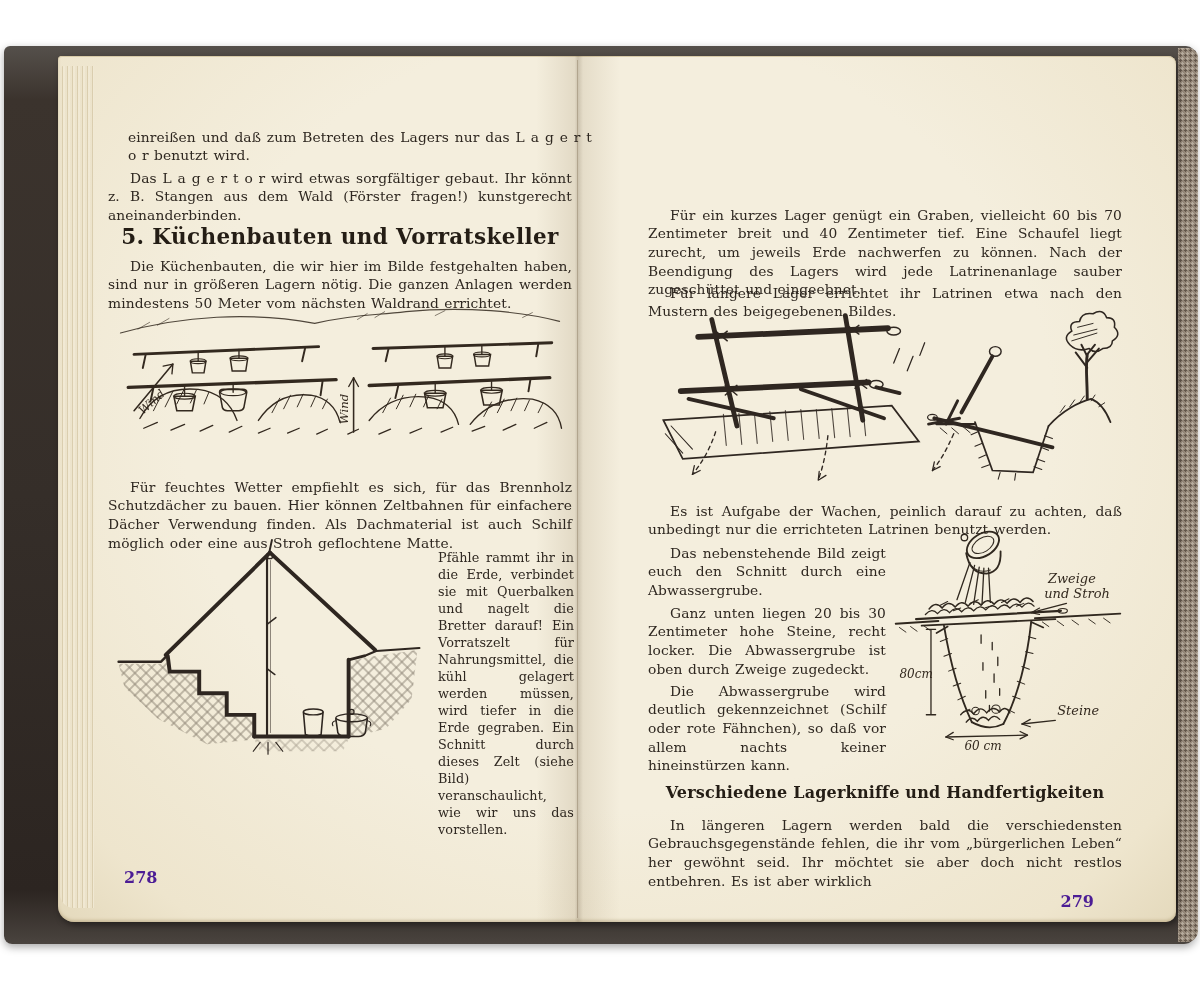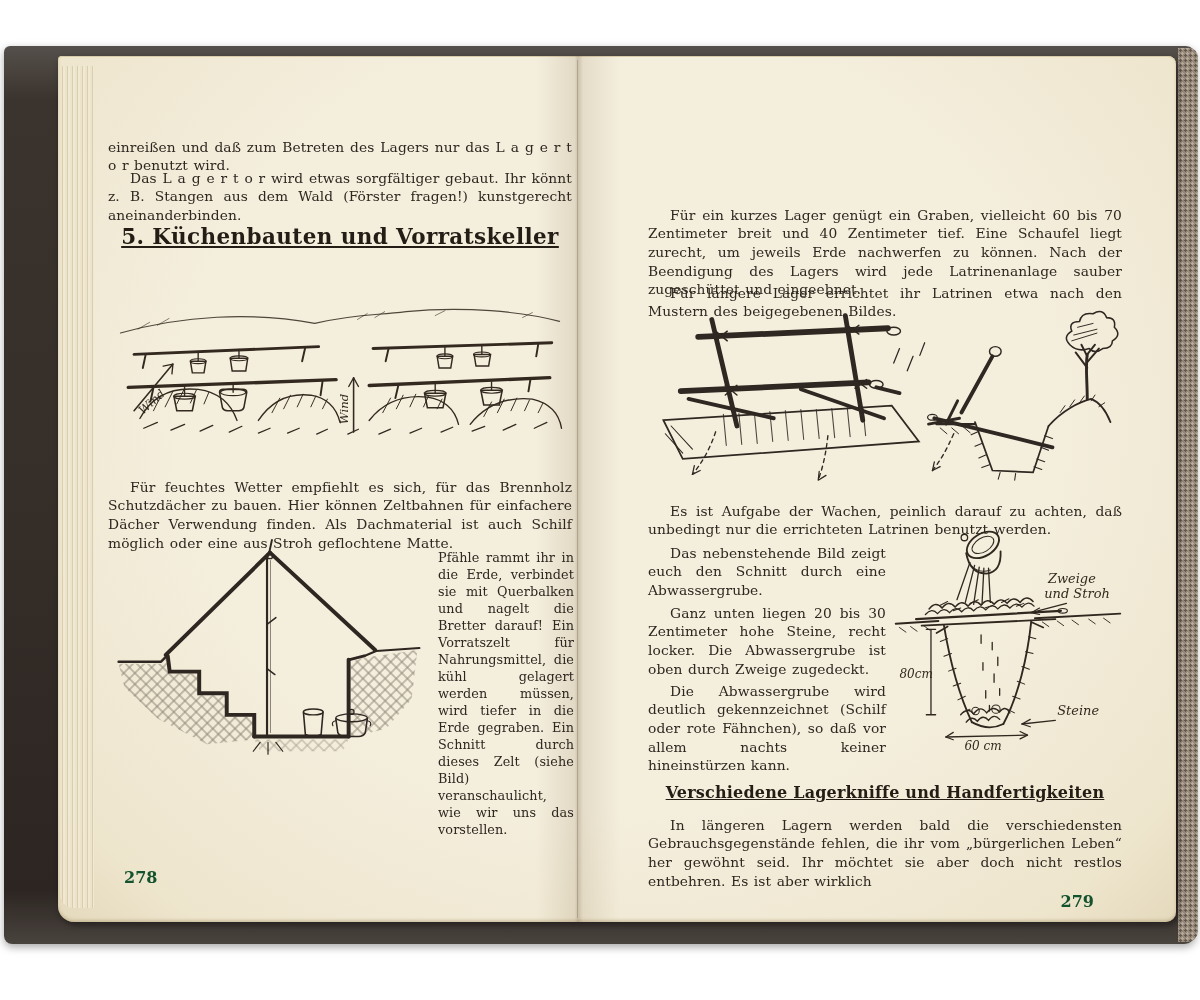--- a/index.html
+++ b/index.html
@@ -24,48 +24,49 @@
   .gutter{position:absolute;left:536px;top:56px;width:84px;height:866px;
          background:linear-gradient(90deg,rgba(120,95,55,0) 0%,rgba(120,95,55,.14) 46%,rgba(90,70,40,.26) 50%,rgba(120,95,55,.12) 56%,rgba(120,95,55,0) 100%);}
   .gutter-line{position:absolute;left:577px;top:60px;width:1px;height:858px;background:rgba(100,80,50,.28);}
 
   
   .pg{position:absolute;top:0;height:1000px;}
   .para{position:absolute;font-size:13.8px;line-height:18.6px;text-align:justify;
         letter-spacing:.1px;word-spacing:1px;}
   .indent{text-indent:1.6em;}
   .heading{position:absolute;width:100%;text-align:center;font-weight:bold;font-size:21.5px;
-           letter-spacing:.4px;color:#241d15;text-decoration:underline;}
+           letter-spacing:.4px;color:#241d15;}
   .heading-wide{font-size:16px;white-space:nowrap;letter-spacing:.2px;}
-  .pagenum{position:absolute;font-size:16px;font-weight:bold;color:#14532d;}
+  .pagenum{position:absolute;font-size:16px;font-weight:bold;color:#4c1d95;}
   .narrowcol{font-size:12.8px;line-height:17px;}
   figure{margin:0;position:absolute;}
   svg{display:block;}
   svg text{font-family:"DejaVu Serif","Liberation Serif",serif;font-style:italic;fill:#33291f;}
 </style>
 </head>
 <body>
 
 <div class="screen">
 
   <div class="cover"></div>
   <div class="cloth"></div>
   <div class="pages"></div>
   <div class="fore-edge"></div>
   <div class="gutter"></div>
   <div class="gutter-line"></div>
 
   <div class="pg" style="left:108px;width:464px;">
 
-    <p class="para" style="top:124px;width:464px;">einreißen und daß zum Betreten des Lagers nur das L a g e r t o r benutzt wird.</p>
+    <p class="para" style="top:114px;width:464px;margin-left:20px;">einreißen und daß zum Betreten des Lagers nur das L a g e r t o r benutzt wird.</p>
 
     <p class="para indent" style="top:155px;width:464px;">Das L a g e r t o r wird etwas sorgfältiger gebaut. Ihr könnt z. B. Stangen aus dem Wald (Förster fragen!) kunstgerecht aneinanderbinden.</p>
 
     <h2 class="heading" style="top:206px;">5. Küchenbauten und Vorratskeller</h2>
 
+    <p class="para indent" style="top:243px;width:464px;">Die Küchenbauten, die wir hier im Bilde festgehalten haben, sind nur in größeren Lagern nötig. Die ganzen Anlagen werden mindestens 50 Meter vom nächsten Waldrand errichtet.</p>
 
     <figure style="left:0;top:300px;width:464px;height:136px;">
       <svg viewBox="0 0 464 140" width="464" height="136">
         <g stroke="#33291f" fill="none" stroke-linecap="round">
           <path d="M6,34 C70,16 140,12 206,24 C250,14 268,16 300,12 C360,6 420,12 458,22" stroke-width="1.2" opacity=".85"></path>
           <path d="M24,30 l12,-7 M44,26 l12,-7 M250,20 l10,-6 M268,18 l10,-6 M420,18 l10,-5 M330,16 l10,-5" stroke-width="1" opacity=".6"></path>
 
           <path d="M20,56 L210,48" stroke-width="3"></path>
           <path d="M32,56 L29,70 M196,50 L193,63" stroke-width="2"></path>
           <path d="M86,53 V63 M128,51 V60" stroke-width="1.4"></path>

